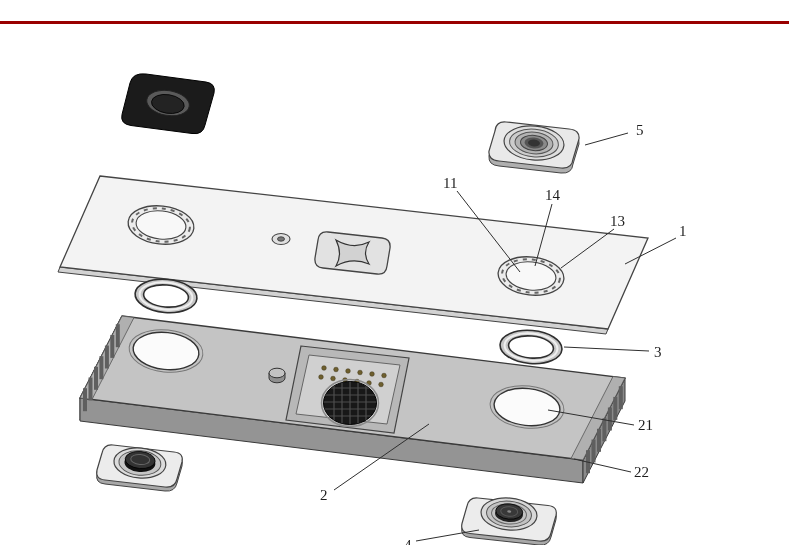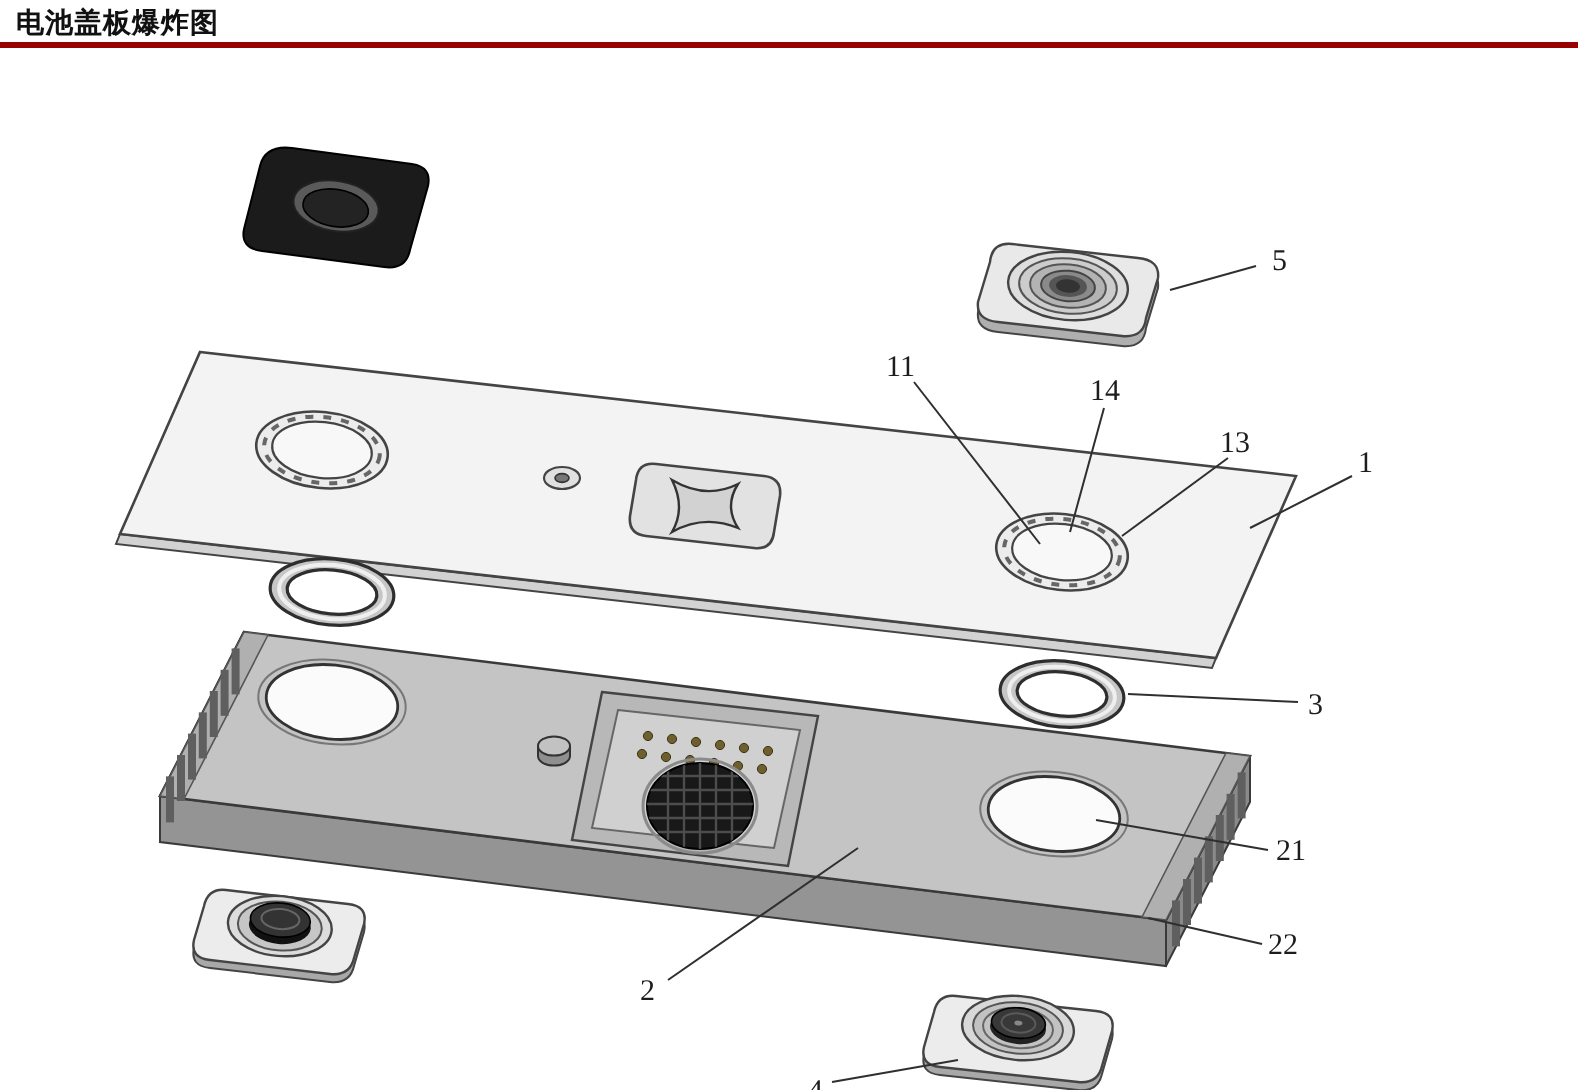--- a/index.html
+++ b/index.html
@@ -24,21 +24,20 @@
     font-size: 15px;
     fill: #1d1d1d;
   }
 </style>
 </head>
 <body>
 
 <div class="page">
 
   <div class="header">
-    <div class="title">电池盖板爆炸图</div>
     <div class="red-rule"></div>
   </div>
 
   <div class="diagram-area">
     <svg width="789" height="519" viewBox="0 0 789 519">
 
       <defs>
         <clipPath id="ventClip">
           <ellipse cx="350" cy="377" rx="26.5" ry="21.5"></ellipse>
         </clipPath>

